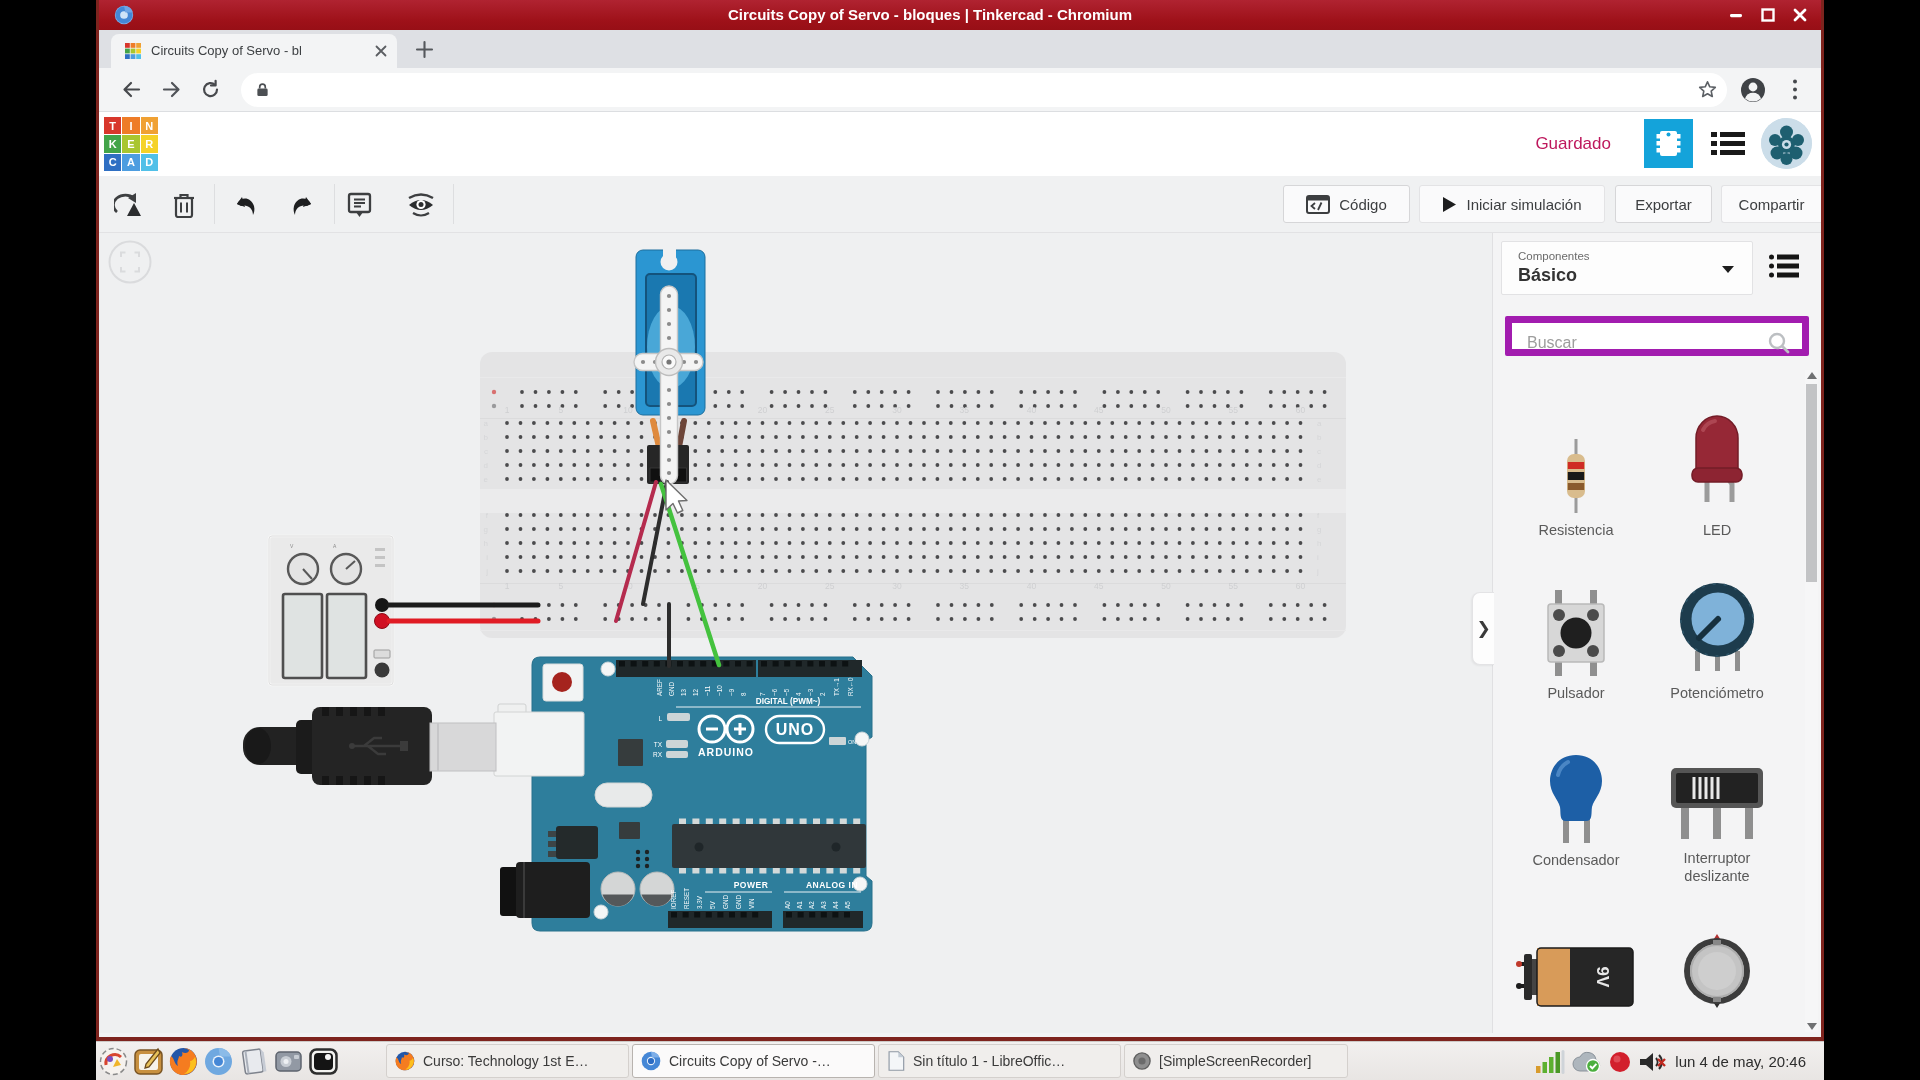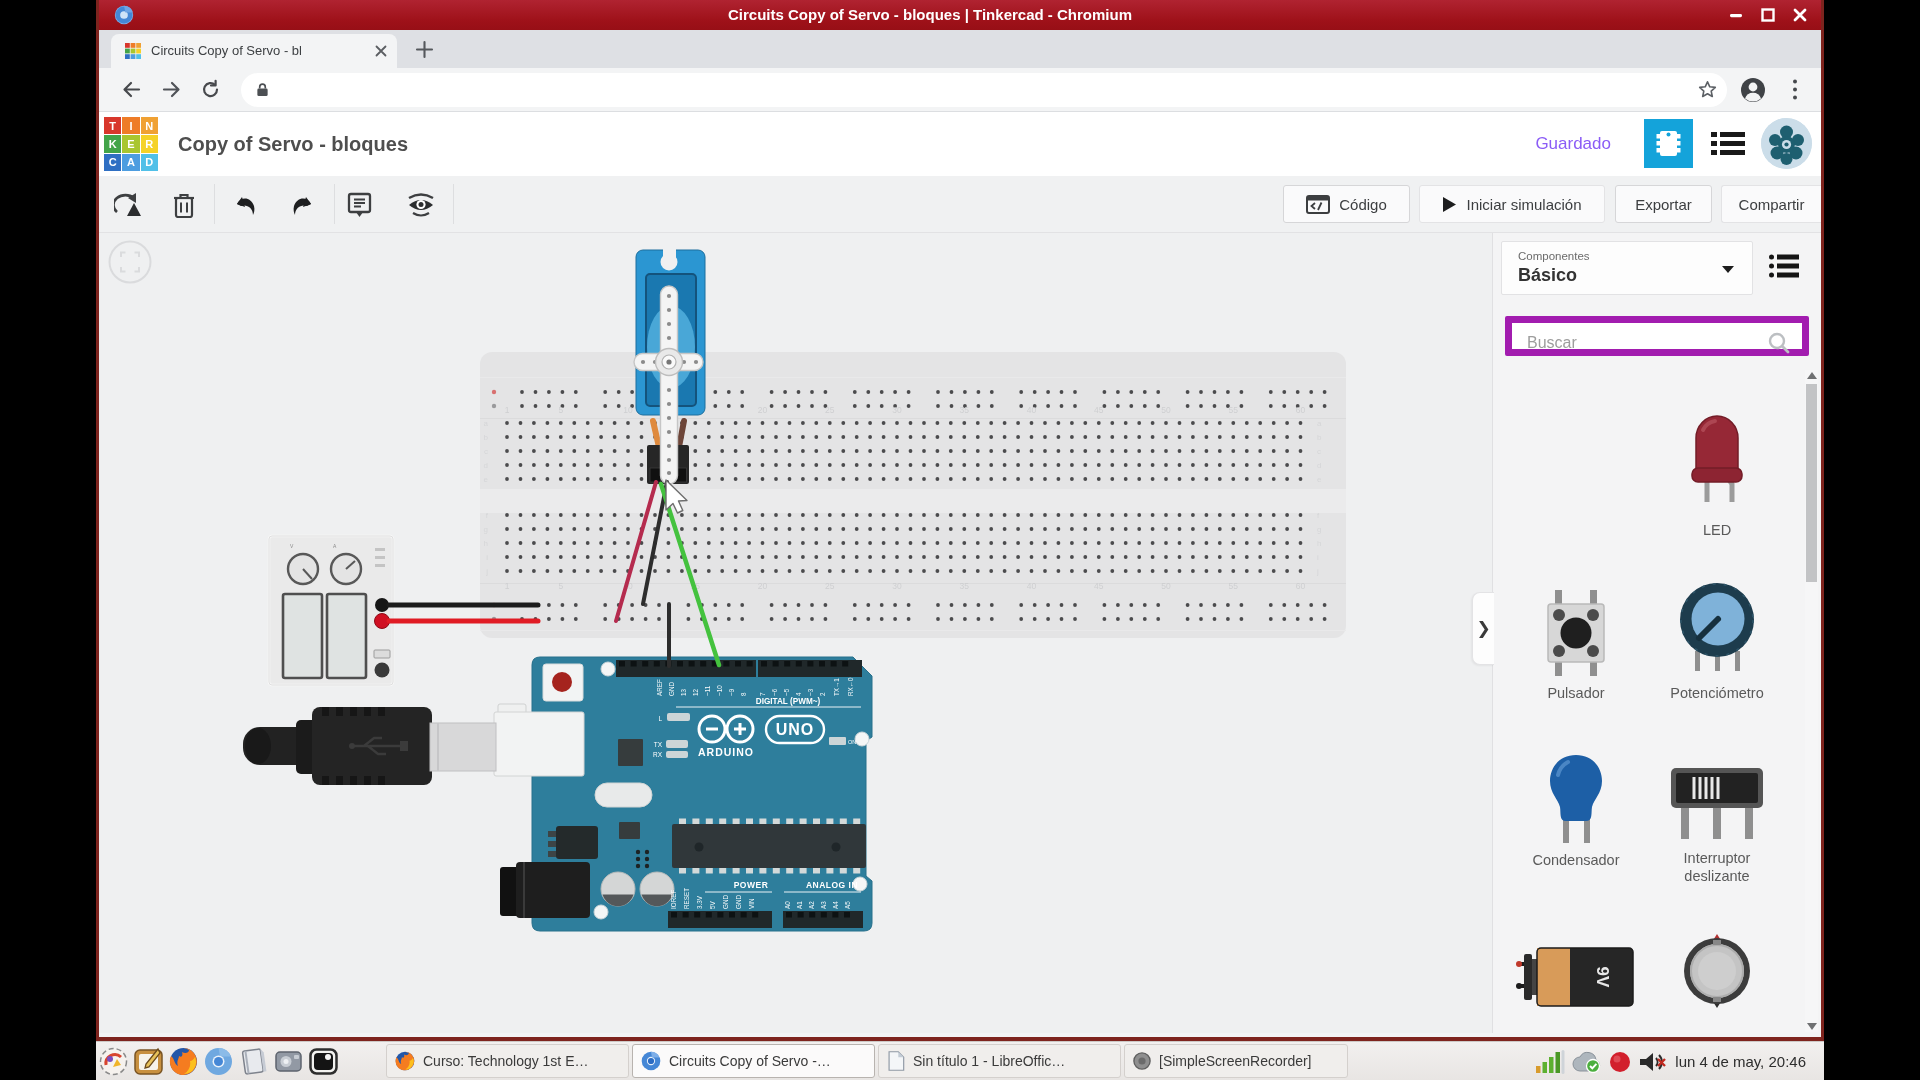--- a/index.html
+++ b/index.html
@@ -44,21 +44,21 @@
   .menu3 { position:absolute; right:24px; top:11px; width:4px; height:21px; }
 
   
   .theader { position:absolute; left:0; right:0; top:112px; height:64px; background:#fff; }
   .tlogo { position:absolute; left:5px; top:5px; width:54px; height:54px; display:grid;
     grid-template-columns:repeat(3,1fr); grid-template-rows:repeat(3,1fr); gap:1px; }
   .tlogo span { display:flex; align-items:center; justify-content:center; color:#fff;
     font-size:11px; font-weight:bold; }
   .doc-title { position:absolute; left:79px; top:0; height:64px; line-height:64px; font-size:20px;
     font-weight:bold; color:#4e4e4e; }
-  .saved { position:absolute; right:210px; top:0; height:64px; line-height:64px; font-size:17px; color:#8b5cf6; }
+  .saved { position:absolute; right:210px; top:0; height:64px; line-height:64px; font-size:17px; color:#be185d; }
   .bbtn-blue { position:absolute; right:128px; top:7px; width:49px; height:49px; background:#14a3da; }
   .listicon { position:absolute; right:76px; top:19px; width:34px; height:25px; }
   .uavatar { position:absolute; right:9px; top:6px; width:51px; height:51px; border-radius:50%;
     overflow:hidden; background:#cfe0ea; }
 
   
   .ttoolbar { position:absolute; left:0; right:0; top:176px; height:57px; background:#f0f1f2;
     border-bottom:1px solid #e2e2e4; }
   .tico { position:absolute; top:16px; width:26px; height:26px; color:#3d3f41; }
   .tsep { position:absolute; top:8px; width:1px; height:40px; background:#dddee0; }
@@ -198,21 +198,20 @@
           <span style="background: rgb(216, 55, 44);">T</span>
           <span style="background: rgb(238, 124, 40);">I</span>
           <span style="background: rgb(240, 161, 51);">N</span>
           <span style="background: rgb(67, 164, 73);">K</span>
           <span style="background: rgb(169, 198, 47);">E</span>
           <span style="background: rgb(245, 210, 39);">R</span>
           <span style="background: rgb(47, 111, 195);">C</span>
           <span style="background: rgb(77, 157, 224);">A</span>
           <span style="background: rgb(81, 192, 232);">D</span>
         </div>
-      <div class="doc-title">Copy of Servo - bloques</div>
       <div class="saved">Guardado</div>
       <div class="bbtn-blue">
         <svg viewBox="0 0 49 49" width="49" height="49">
           <rect x="16" y="12" width="17" height="25" rx="2" fill="#fff"></rect>
           <rect x="12.5" y="15" width="4" height="4.5" fill="#fff"></rect>
             <rect x="12.5" y="22" width="4" height="4.5" fill="#fff"></rect>
             <rect x="12.5" y="29" width="4" height="4.5" fill="#fff"></rect>
           <rect x="32.5" y="15" width="4" height="4.5" fill="#fff"></rect>
             <rect x="32.5" y="22" width="4" height="4.5" fill="#fff"></rect>
             <rect x="32.5" y="29" width="4" height="4.5" fill="#fff"></rect>
@@ -1482,20 +1481,32 @@
             <rect x="8" y="18.5" width="22" height="5" fill="#151515"></rect>
           </svg>
         <div class="searchbox">
           <div class="ph">Buscar</div>
           <svg class="mag" viewBox="0 0 22 22">
             <circle cx="9" cy="9" r="7" fill="none" stroke="#bcbfc2" stroke-width="2.4"></circle>
             <path d="M14.5 14.5 L20 20" stroke="#bcbfc2" stroke-width="2.8" stroke-linecap="round"></path>
             </svg>
         </div>
 
+        <div class="cmp-item" style="left:17px; top:175px;">
+          <div class="cicon" style="height:105px">
+            <svg width="40" height="74" viewBox="0 0 40 74">
+              <path d="M20 0 V74" stroke="#9b9b9b" stroke-width="3"></path>
+              <rect x="11" y="15" width="18" height="44" rx="7" fill="#d9bc8d"></rect>
+              <rect x="11.8" y="23" width="16.4" height="7" fill="#cf2b24"></rect>
+              <rect x="11.8" y="33" width="16.4" height="8" fill="#191919"></rect>
+              <rect x="11.8" y="44" width="16.4" height="7" fill="#8a5a2c"></rect>
+            </svg>
+          </div>
+          <div class="cmp-label">Resistencia</div>
+        </div>
 
         <div class="cmp-item" style="left:158px; top:175px;">
           <div class="cicon" style="height:105px">
             <svg width="56" height="105" viewBox="0 0 56 105">
               <path d="M18 66 V94" stroke="#9b9b9b" stroke-width="5"></path>
               <path d="M36 66 L43 76 V94" stroke="#9b9b9b" stroke-width="5" fill="none"></path>
               <path d="M7 30 A21 22 0 0 1 49 30 V62 H7 Z" fill="#962836" stroke="#731c27" stroke-width="1.5"></path>
               <rect x="3" y="60" width="50" height="14" rx="6" fill="#8d2432" stroke="#731c27" stroke-width="1.5"></rect>
               <path d="M14 22 A16 17 0 0 1 26 13" stroke="#ad4652" stroke-width="4" fill="none" stroke-linecap="round"></path>
             </svg>

